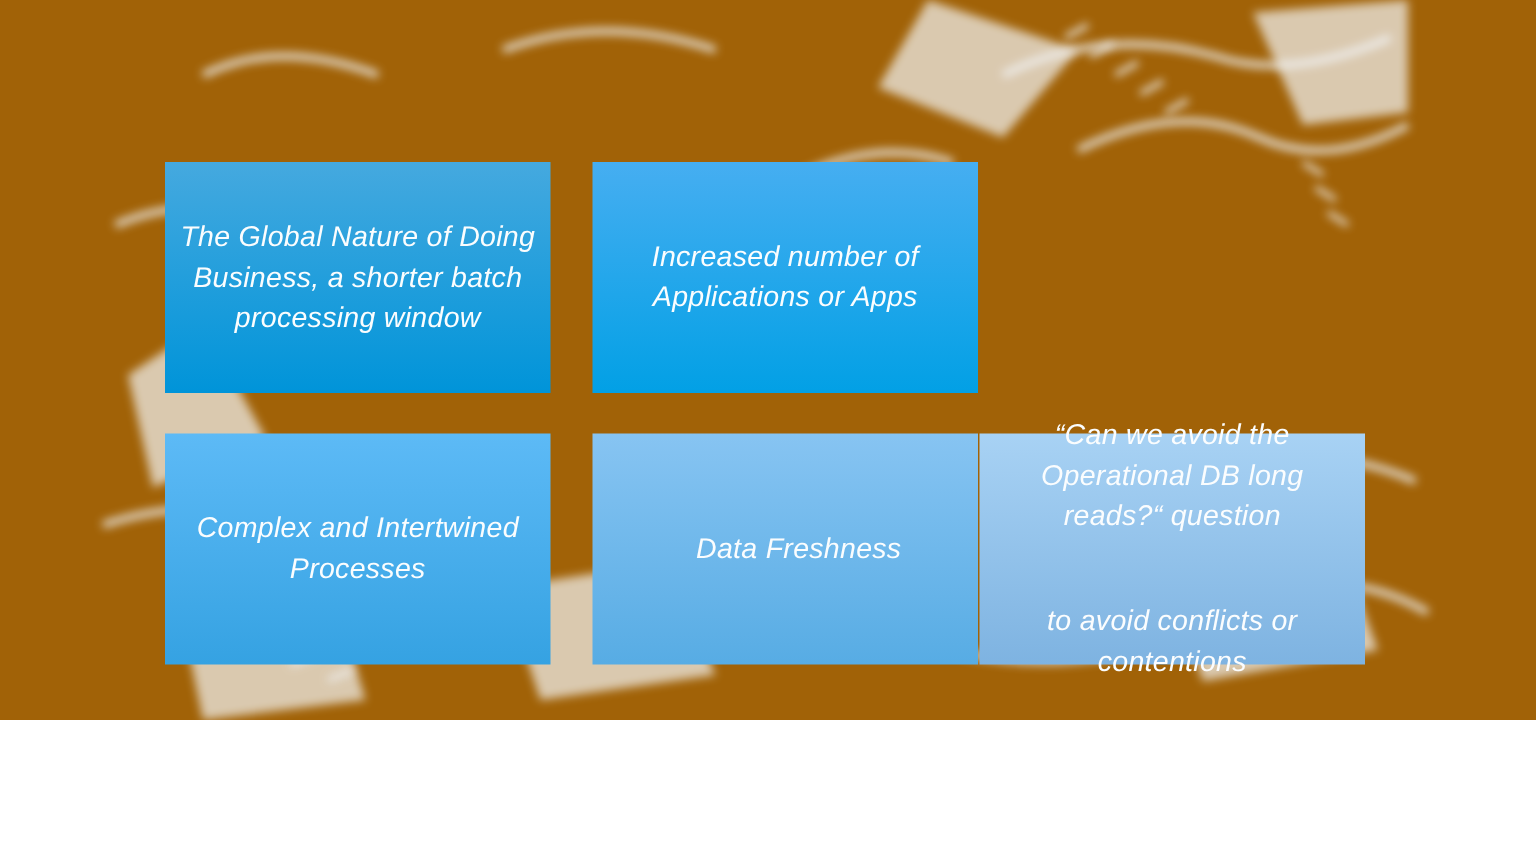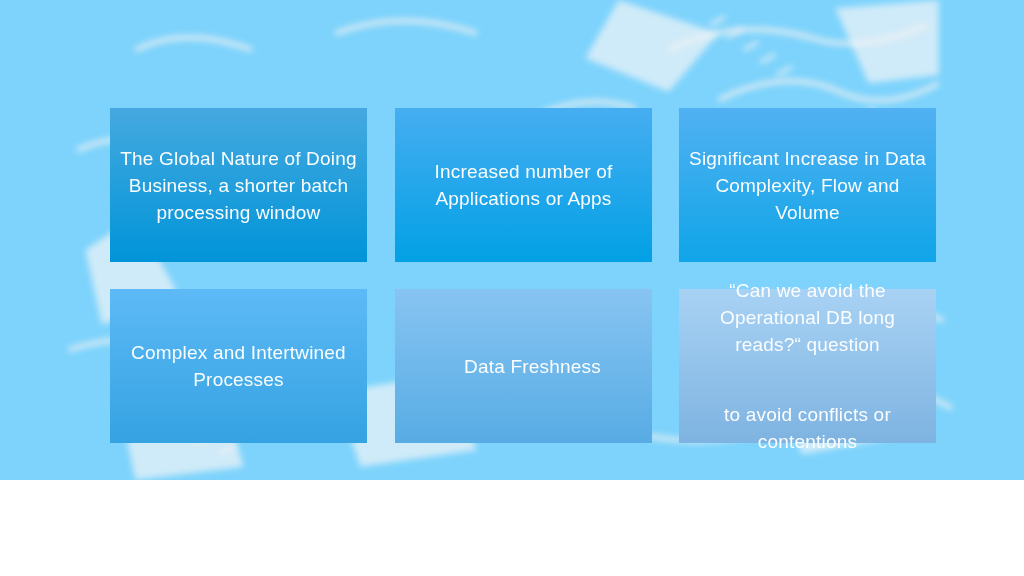--- a/index.html
+++ b/index.html
@@ -4,21 +4,22 @@
 <style>
   * { margin: 0; padding: 0; box-sizing: border-box; }
   html, body {
     width: 1024px; height: 576px;
     overflow: hidden;
     font-family: "Liberation Sans", sans-serif;
   }
   .slide {
     position: relative;
     width: 1024px; height: 480px;
-    background: #7dd3fc;
+    background: #a16207;
+    font-style: italic;
   }
   .texture {
     position: absolute; inset: 0;
     width: 100%; height: 100%;
     pointer-events: none;
   }
   .grid-box {
     position: absolute;
     width: 257px; height: 154px;
     display: flex;
@@ -31,21 +32,21 @@
     font-size: 19px;
     line-height: 27px;
     letter-spacing: 0.2px;
   }
   .grid-box p + p { }
   .pos-0 { left: 110px; top: 108px; }
   .pos-1 { left: 395px; top: 108px; }
   .pos-2 { left: 679px; top: 108px; }
   .pos-3 { left: 110px; top: 289px; }
   .pos-4 { left: 395px; top: 289px; padding-left: 28px; }
-  .pos-5 { left: 679px; top: 289px; gap: 43px; }
+  .pos-5 { left: 653px; top: 289px; gap: 43px; }
 </style>
 </head>
 <body>
 
 <div class="slide">
 
   <svg class="texture" viewBox="0 0 1024 576" xmlns="http://www.w3.org/2000/svg" aria-hidden="true">
     <defs>
       <filter id="soft" x="-20%" y="-20%" width="140%" height="140%">
         <feGaussianBlur stdDeviation="4"></feGaussianBlur>
@@ -78,23 +79,20 @@
       <path d="M100 520 l20 -8 M130 532 l20 -8 M160 544 l20 -8"></path>
     </g>
   </svg>
 
   <div class="grid-box pos-0" style="background: linear-gradient(rgb(69, 169, 223) 0%, rgb(0, 148, 217) 100%);">
     <p>The Global Nature of Doing Business, a shorter batch processing window</p>
   </div>
   <div class="grid-box pos-1" style="background: linear-gradient(rgb(70, 174, 241) 0%, rgb(2, 160, 229) 100%);">
     <p>Increased number of Applications or Apps</p>
   </div>
-  <div class="grid-box pos-2" style="background: linear-gradient(rgb(81, 177, 242) 0%, rgb(15, 165, 232) 100%);">
-    <p>Significant Increase in Data Complexity, Flow and Volume</p>
-  </div>
 
   <div class="grid-box pos-3" style="background: linear-gradient(rgb(93, 186, 246) 0%, rgb(53, 162, 226) 100%); align-items: flex-end;">
     <p>Complex and Intertwined Processes</p>
   </div>
   <div class="grid-box pos-4" style="background: linear-gradient(rgb(135, 196, 242) 0%, rgb(87, 172, 228) 100%);">
     <p>Data Freshness</p>
   </div>
   <div class="grid-box pos-5" style="background: linear-gradient(rgb(168, 210, 244) 0%, rgb(126, 179, 225) 100%);">
     <p>“Can we avoid the Operational DB long reads?“ question</p>
     <p>to avoid conflicts or contentions</p>

